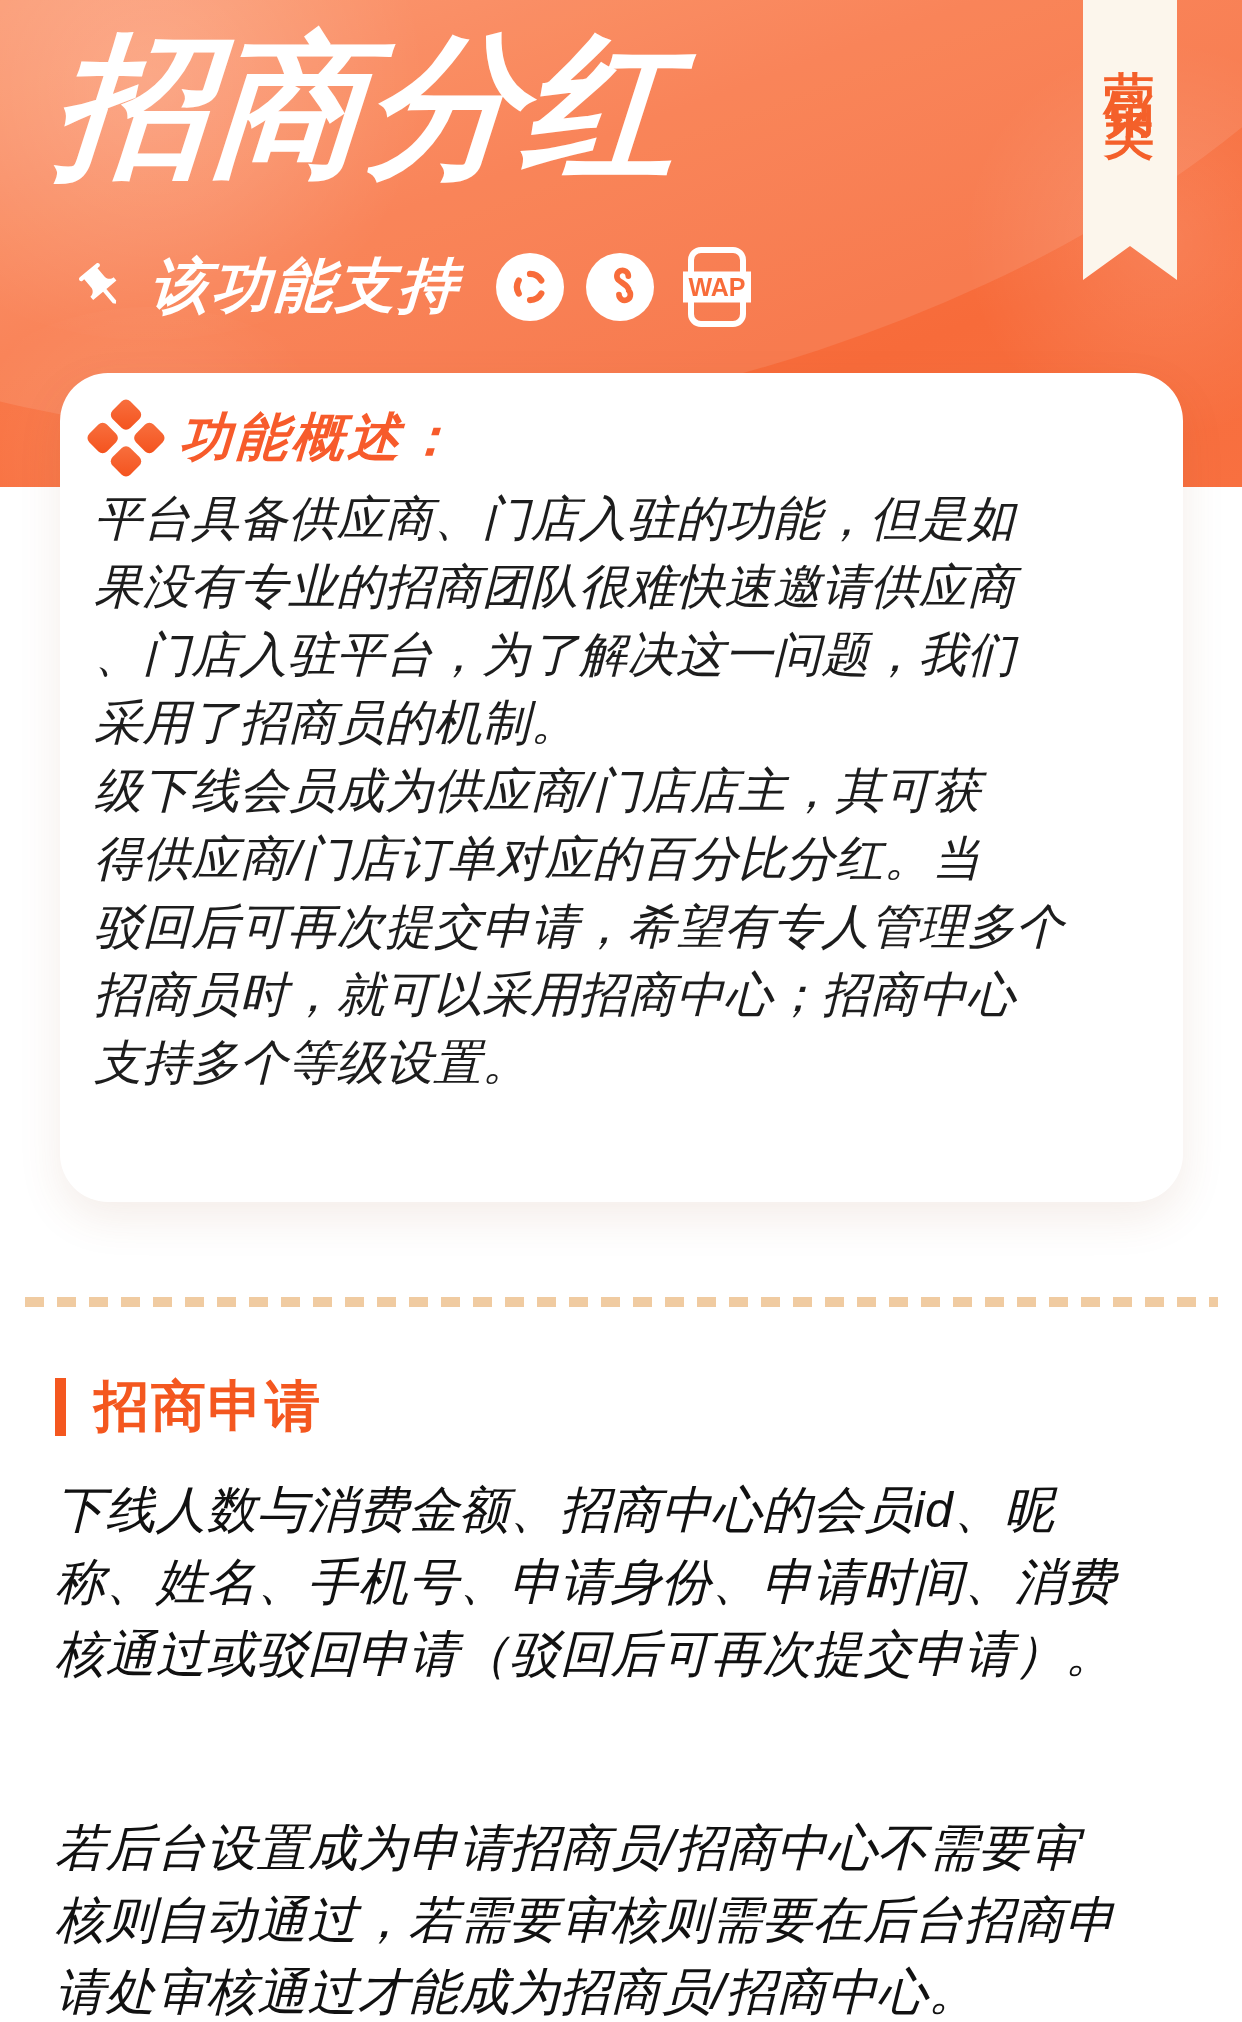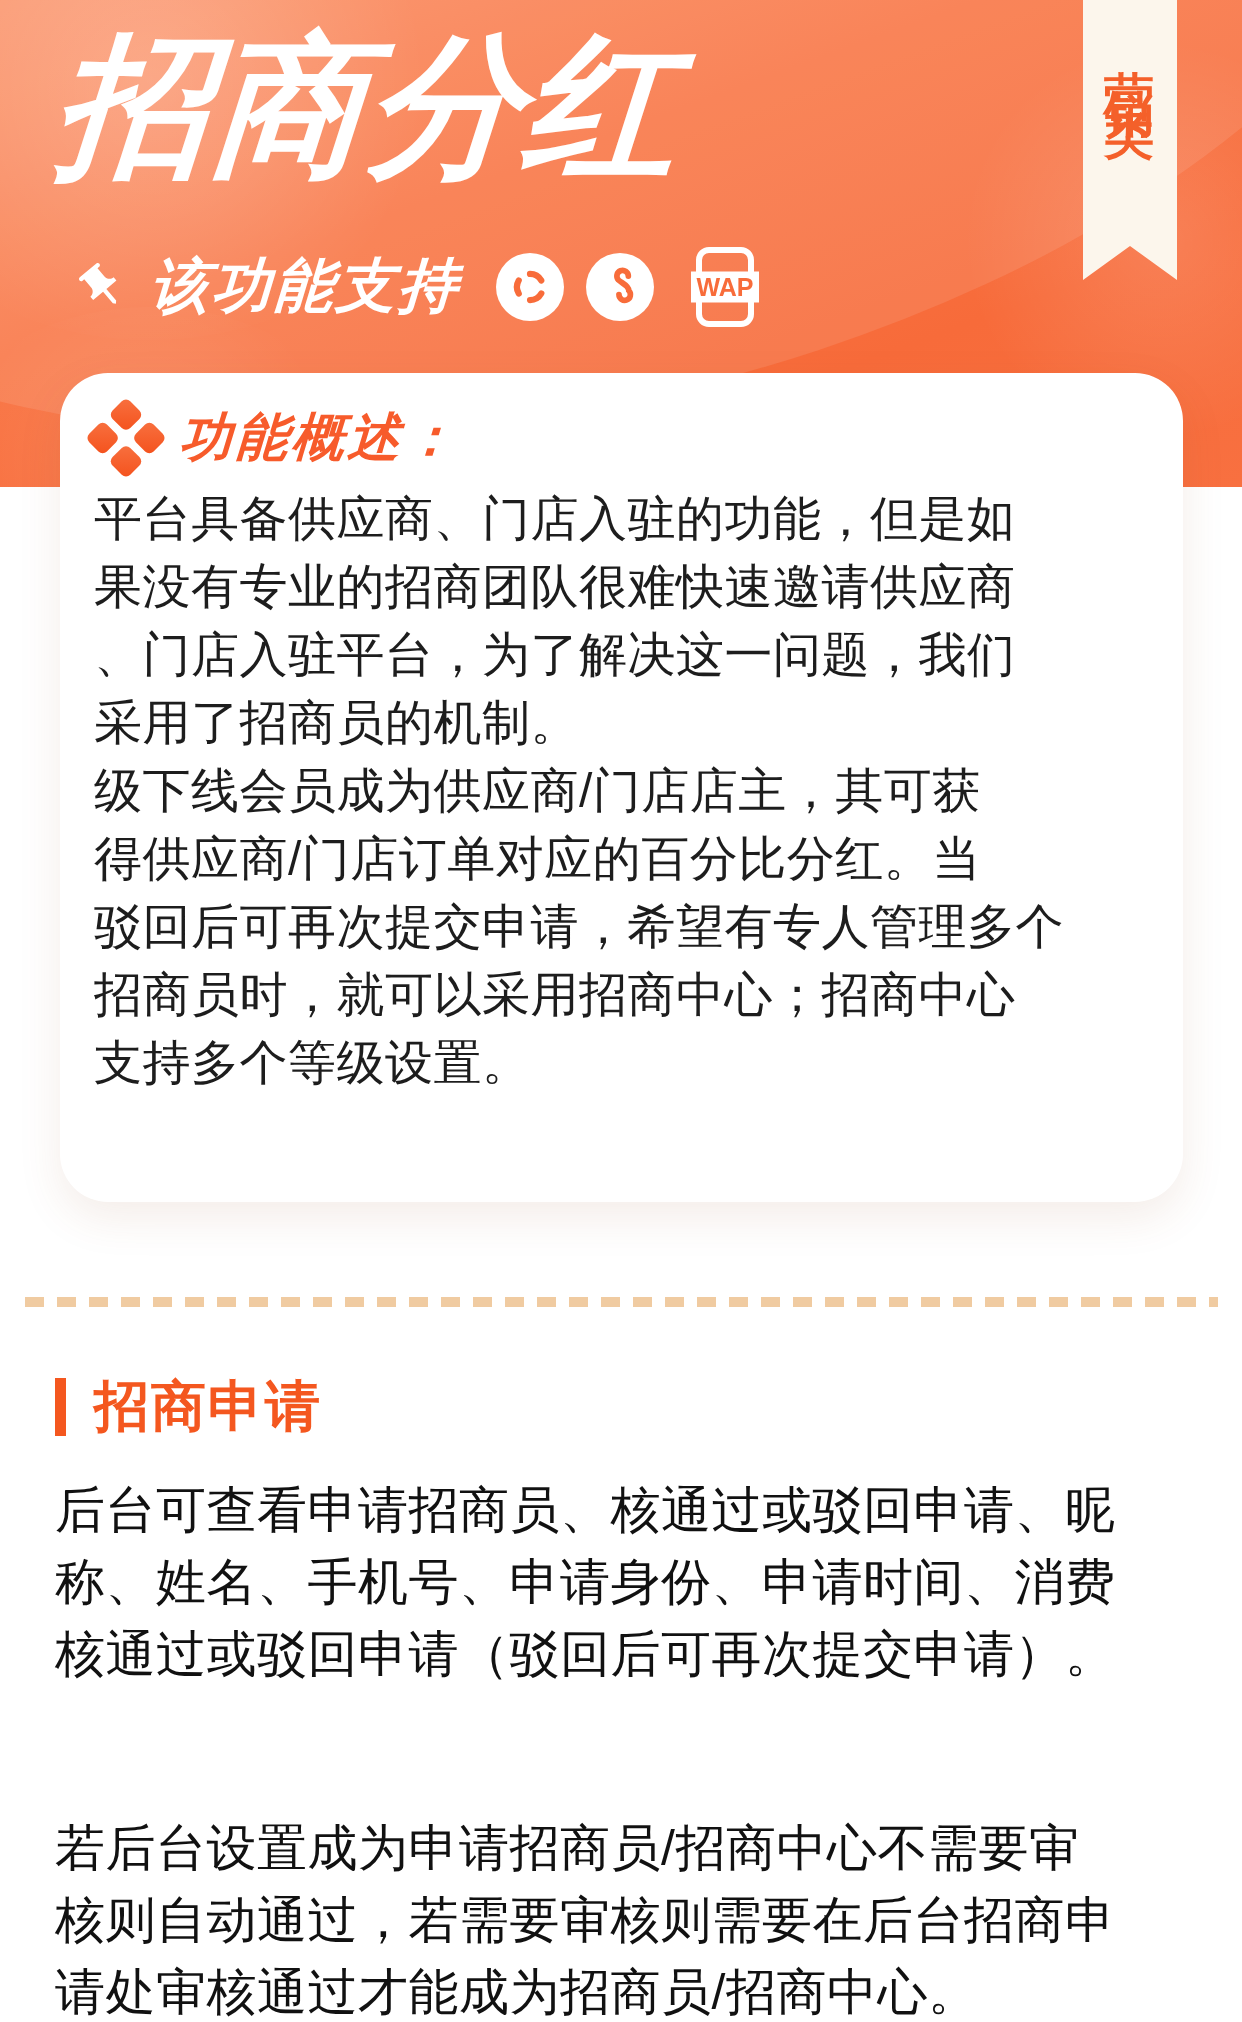--- a/index.html
+++ b/index.html
@@ -42,21 +42,21 @@
     color:#ffffff;font-size:59px;font-weight:900;font-style:italic;
     letter-spacing:3px;white-space:nowrap;transform:skewX(-3deg);padding-right:14px;
   }
   .circle-icon{
     width:68px;height:68px;border-radius:50%;background:#ffffff;
     display:flex;align-items:center;justify-content:center;flex:none;
   }
   .circle-icon svg{width:50px;height:50px;}
   .wap-icon{
     position:relative;width:58px;height:80px;box-sizing:border-box;
-    border:6px solid #ffffff;border-radius:13px;flex:none;margin-left:20px;
+    border:6px solid #ffffff;border-radius:13px;flex:none;margin-left:12px;
   }
   .wap-band{
     position:absolute;left:-11px;right:-11px;top:50%;transform:translateY(-50%);
     height:31px;background:#ffffff;color:#f86c3a;
     font-size:25px;font-weight:bold;line-height:31px;text-align:center;letter-spacing:0px;
   }
   .ribbon{
     position:absolute;left:1083px;top:0;width:94px;height:280px;background:#fcf6ec;
     clip-path:polygon(0 0,100% 0,100% 100%,50% calc(100% - 34px),0 100%);
     display:flex;justify-content:center;
@@ -86,21 +86,21 @@
     background:linear-gradient(135deg,#f87140,#f4511c);border-radius:6px;display:block;
   }
   .card-heading{
     color:#f75b2b;font-size:52px;font-weight:900;font-style:italic;
     letter-spacing:4px;white-space:nowrap;transform:skewX(-3deg);
   }
   .card-body{
     position:absolute;left:34px;top:112px;width:1060px;
     color:#1d1d1d;font-size:48px;line-height:68px;letter-spacing:0.5px;
   }
-  .tline{white-space:nowrap;}
+  .tline{white-space:nowrap;font-style:italic;}
   
   .dashed-divider{
     position:absolute;left:25px;top:1297px;width:1193px;height:10px;
     background:repeating-linear-gradient(90deg,#f0cba1 0 19px,transparent 19px 32px);
   }
   .section-heading{
     position:absolute;left:55px;top:1370px;display:flex;align-items:center;gap:16px;
   }
   .heading-bar{width:11px;height:58px;background:#f4571f;flex:none;}
   .section-heading-text{
@@ -183,21 +183,21 @@
   </div>
 
   <div class="dashed-divider"></div>
 
   <div class="section-heading">
     <span class="heading-bar"></span>
     <span class="section-heading-text">招商申请</span>
   </div>
 
   <div class="section-body p1">
-    <div class="tline">后台可查看申请招商员、核通过或驳回申请、昵</div>
+    <div class="tline">下线人数与消费金额、招商中心的会员id、昵</div>
     <div class="tline">称、姓名、手机号、申请身份、申请时间、消费</div>
     <div class="tline">核通过或驳回申请（驳回后可再次提交申请）。</div>
   </div>
 
   <div class="section-body p2">
     <div class="tline">若后台设置成为申请招商员/招商中心不需要审</div>
     <div class="tline">核则自动通过，若需要审核则需要在后台招商申</div>
     <div class="tline">请处审核通过才能成为招商员/招商中心。</div>
   </div>
 

